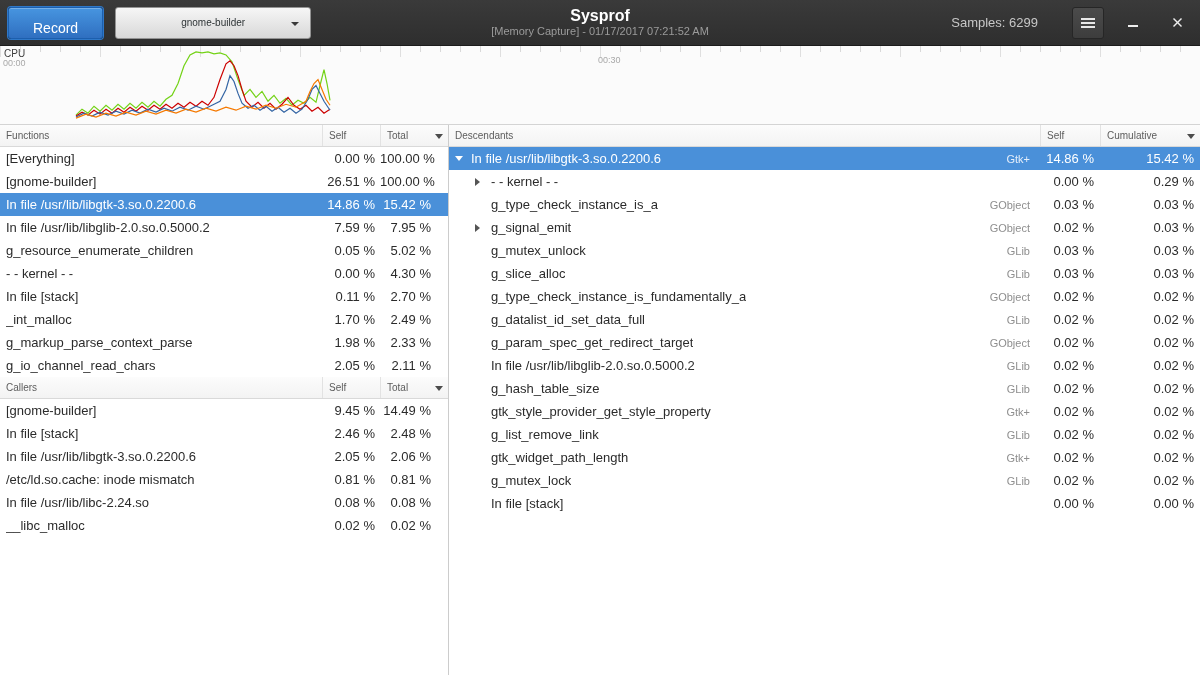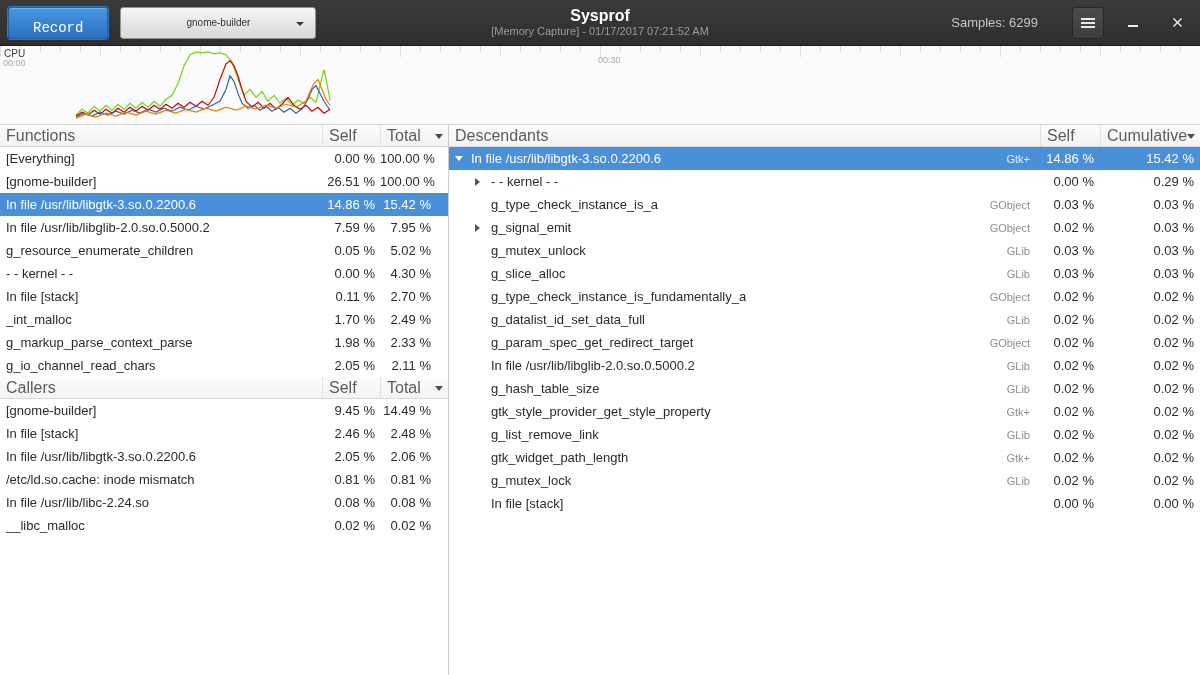--- a/index.html
+++ b/index.html
@@ -6,21 +6,21 @@
   html,body { width:1200px; height:675px; }
   body { font-family:"Liberation Sans", sans-serif; background:#ffffff; overflow:hidden; }
   #window { width:1200px; height:675px; display:flex; flex-direction:column; position:relative; }
 
   
   .headerbar {
     flex:0 0 46px; height:46px; background:linear-gradient(#3a3a3a,#2e2e2e);
     border-bottom:1px solid #1c1c1c; display:flex; align-items:center; padding:0 8px; position:relative;
   }
   .record-btn {
-    height:32px; padding:12px 24px; font-family:Liberation Mono, monospace; font-size:14px; color:#ffffff;
+    height:32px; padding:12px 24px; font-family:Liberation Sans, sans-serif; font-size:14px; color:#ffffff;
     background:linear-gradient(#4795e0,#2f6fc0); border:1px solid #1c5fae; border-radius:3px;
     box-shadow:inset 0 1px rgba(255,255,255,.25), 0 0 0 1px #2f78c8; cursor:pointer;
   }
   .combo {
     margin-left:12px; width:196px; height:32px; background:linear-gradient(#f6f6f6,#d8d8d8);
     border:1px solid #939393; border-radius:3px; display:flex; align-items:center; justify-content:center;
     position:relative; font-size:10px; color:#2e3436; cursor:pointer;
   }
   .combo-arrow {
     position:absolute; right:11px; top:14px; width:0; height:0;
@@ -53,21 +53,21 @@
   .t0  { left:3px; top:12px; }
   .t30 { left:598px; top:9px; }
   .cpu-svg { position:absolute; inset:0; width:100%; height:100%; }
 
   
   .content { flex:1; display:flex; min-height:0; background:#ffffff; }
   .left-panel { width:449px; flex:0 0 449px; border-right:1px solid #cccccc; display:flex; flex-direction:column; }
   .right-panel { flex:1; display:flex; flex-direction:column; min-width:0; }
 
   .thead { height:22px; display:flex; background:linear-gradient(#fcfcfc,#f3f3f3);
-    border-bottom:1px solid #d9d9d9; font-size:16px; color:#5c5c5c; }
+    border-bottom:1px solid #d9d9d9; font-size:10px; color:#5c5c5c; }
   .th { display:flex; align-items:center; padding-left:6px; overflow:hidden; white-space:nowrap; }
   .th + .th { border-left:1px solid #e2e2e2; }
   .th-name { flex:1; min-width:0; }
   .left-panel .th-self { width:58px; flex:0 0 58px; }
   .left-panel .th-total { width:68px; flex:0 0 68px; position:relative; }
   .right-panel .th-self { width:60px; flex:0 0 60px; }
   .right-panel .th-cum { width:100px; flex:0 0 100px; position:relative; }
   .sort-arrow { position:absolute; right:5px; top:9px; width:0; height:0;
     border-left:4px solid transparent; border-right:4px solid transparent; border-top:5px solid #4c4c4c; }
 

